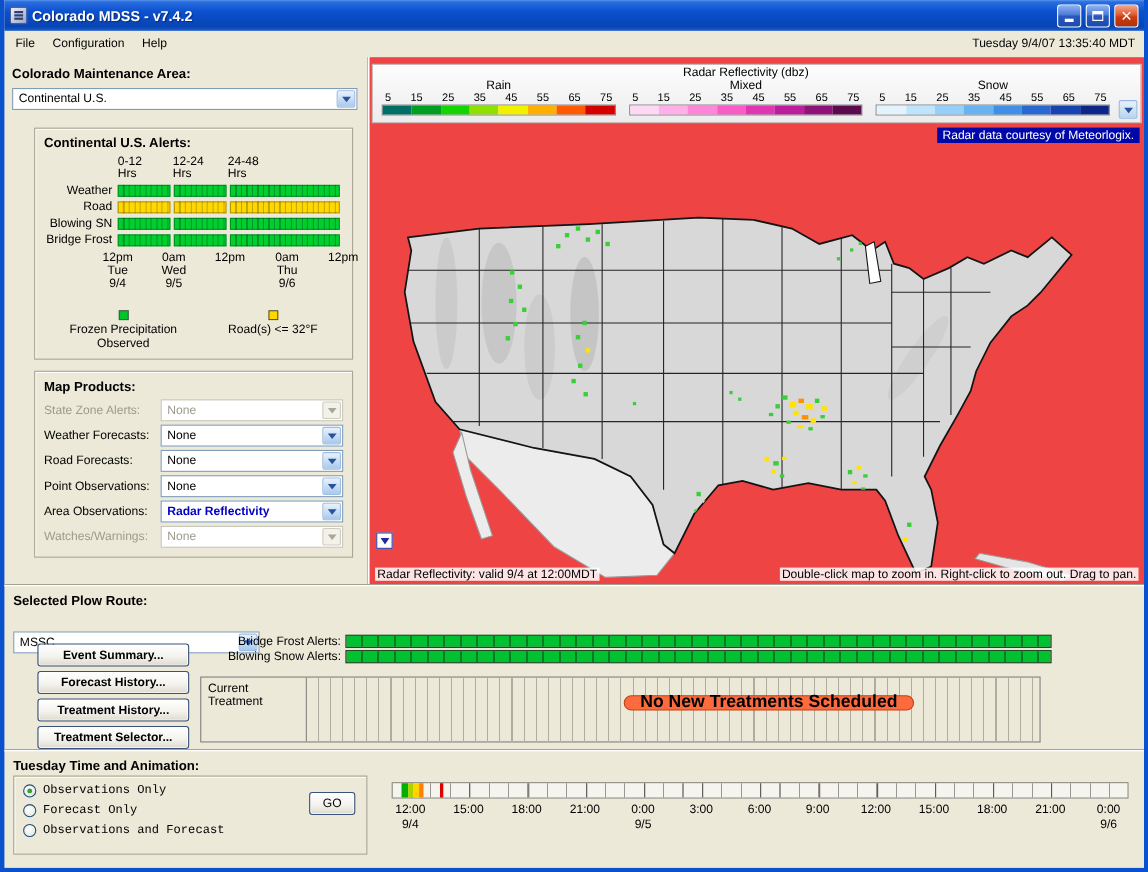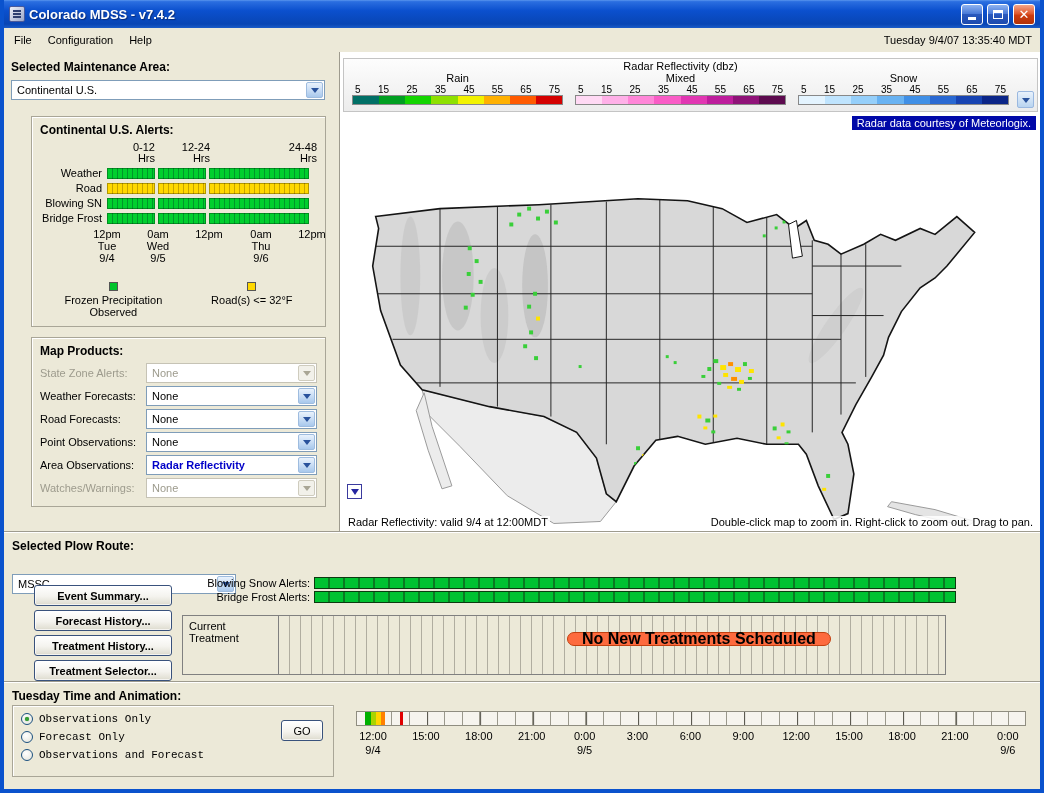--- a/index.html
+++ b/index.html
@@ -29,41 +29,41 @@
 .combo .arrow{position:absolute;right:1px;top:1px;bottom:1px;width:17px;border-radius:2px;border:1px solid #9ebcdf;background:linear-gradient(180deg,#e9f2fc 0%,#cadef5 50%,#a8c8ec 100%);display:flex;align-items:center;justify-content:center;}
 .combo .arrow::after{content:"";width:0;height:0;border:4px solid transparent;border-top:5px solid #29529c;margin-top:5px;}
 .combo.disabled{border-color:#c6c3b5;color:#9d9b8d;}
 .combo.disabled .arrow{background:#f2f1ea;border-color:#cfccbe;}
 .combo.disabled .arrow::after{border-top-color:#a9a695;}
 .combo-value.highlight{color:#0000c8;font-weight:bold;}
 .area-combo{width:314px;margin-top:6px;}
 .panelbox{border:1px solid #a9a697;box-shadow:inset 1px 1px 0 #fff;background:#ece9d8;}
 .alerts-box{margin:16px 6px 0 20px;padding:6px 8px 8px;}
 .alerts-title{font-weight:bold;font-size:12px;margin-bottom:5px;}
-.alert-headers{display:flex;gap:7px;margin-left:67px;margin-bottom:3px;text-align:right;}
+.alert-headers{display:flex;gap:2px;margin-left:67px;margin-bottom:3px;text-align:left;}
 .alert-hdr{font-size:11px;line-height:11px;}
 .alert-row{display:flex;align-items:center;gap:3px;margin-bottom:3px;}
 .alert-row-label{width:64px;text-align:right;padding-right:2px;white-space:nowrap;}
 .alert-seg{height:11px;display:inline-block;border:1px solid rgba(0,0,0,.3);}
 .alert-seg.green{background:repeating-linear-gradient(90deg,#00cf2e 0 4px,#00962a 4px 5px);}
 .alert-seg.yellow{background:repeating-linear-gradient(90deg,#ffd800 0 4px,#c8a400 4px 5px);}
 .alert-axis{position:relative;height:46px;margin-left:67px;width:205px;margin-top:4px;}
 .axis-label{position:absolute;top:0;transform:translateX(-50%);text-align:center;line-height:12px;}
 .axis-sub{line-height:12px;}
 .alert-legend{display:flex;justify-content:space-around;margin-top:8px;}
 .legend-item{display:flex;flex-direction:column;align-items:center;line-height:12px;text-align:center;}
 .legend-swatch{width:9px;height:9px;margin-bottom:3px;border:1px solid #555;}
 .legend-swatch.green{background:#00c42c;}
 .legend-swatch.yellow{background:#ffd800;}
 .products-box{margin:10px 6px 0 20px;padding:6px 8px 8px;}
 .product-row{display:flex;align-items:center;margin-top:3px;height:20px;}
 .product-label{width:106px;}
 .disabled-text{color:#9d9b8d;}
 .product-row .combo{flex:1;}
-.map-col{flex:1;display:flex;flex-direction:column;background:#ffffff;min-width:0;}
+.map-col{flex:1;display:flex;flex-direction:column;background:#ef4444;min-width:0;}
 .radar-legend{margin:6px 2px 0;position:relative;background:linear-gradient(180deg,#fdfdfd,#ececec);border:1px solid #c4c4c4;padding:1px 28px 4px 8px;flex:0 0 54px;}
 .legend-title{text-align:center;}
 .legend-scales{display:flex;gap:12px;}
 .scale{flex:1;min-width:0;}
 .scale-name{text-align:center;line-height:12px;}
 .scale-ticks{display:flex;justify-content:space-between;font-size:10px;line-height:11px;padding:0 3px;}
 .scale-bar{display:flex;height:10px;border:1px solid #888;}
 .scale-bar .cell{flex:1;}
 .legend-scroll{position:absolute;right:3px;bottom:3px;width:17px;height:17px;border:1px solid #9ab8e0;border-radius:2px;background:linear-gradient(180deg,#e9f2fc,#b9d4f0);display:flex;align-items:center;justify-content:center;}
 .scroll-arrow{border:4px solid transparent;border-top:5px solid #29529c;margin-top:5px;}
@@ -126,21 +126,21 @@
         <span class="menu-item">Configuration</span>
         <span class="menu-item">Help</span>
       </span>
     <span class="menu-date">Tuesday 9/4/07 13:35:40 MDT</span>
   </div>
 
   <div class="content">
     <div class="main-row">
 
       <div class="left-panel">
-        <div class="panel-label">Selected Maintenance Area:</div>
+        <div class="panel-label">Colorado Maintenance Area:</div>
         <div class="combo area-combo">
           <span class="combo-value">Continental U.S.</span>
           <span class="arrow"></span>
         </div>
 
         <div class="panelbox alerts-box">
           <div class="alerts-title">Continental U.S. Alerts:</div>
           <div id="alert-headers" class="alert-headers">
               <div class="alert-hdr" style="width: 48px;">
                 <div>0-12</div>
@@ -462,25 +462,25 @@
         <span class="arrow"></span>
       </div>
       <div id="plow-buttons" class="plow-buttons">
           <button class="xpbtn plow-btn">Event Summary...</button>
           <button class="xpbtn plow-btn">Forecast History...</button>
           <button class="xpbtn plow-btn">Treatment History...</button>
           <button class="xpbtn plow-btn">Treatment Selector...</button>
         </div>
       <div id="plow-alerts" class="plow-alerts">
           <div class="plow-alert-row">
-            <span class="plow-alert-label">Blowing Snow Alerts:</span>
+            <span class="plow-alert-label">Bridge Frost Alerts:</span>
             <span class="plow-alert-bar green"></span>
           </div>
           <div class="plow-alert-row">
-            <span class="plow-alert-label">Bridge Frost Alerts:</span>
+            <span class="plow-alert-label">Blowing Snow Alerts:</span>
             <span class="plow-alert-bar green"></span>
           </div>
         </div>
       <div class="treatment-box">
         <div class="current-treatment">Current Treatment</div>
         <div class="treatment-timeline">
           <div class="no-treatments">No New Treatments Scheduled</div>
         </div>
       </div>
     </div>

